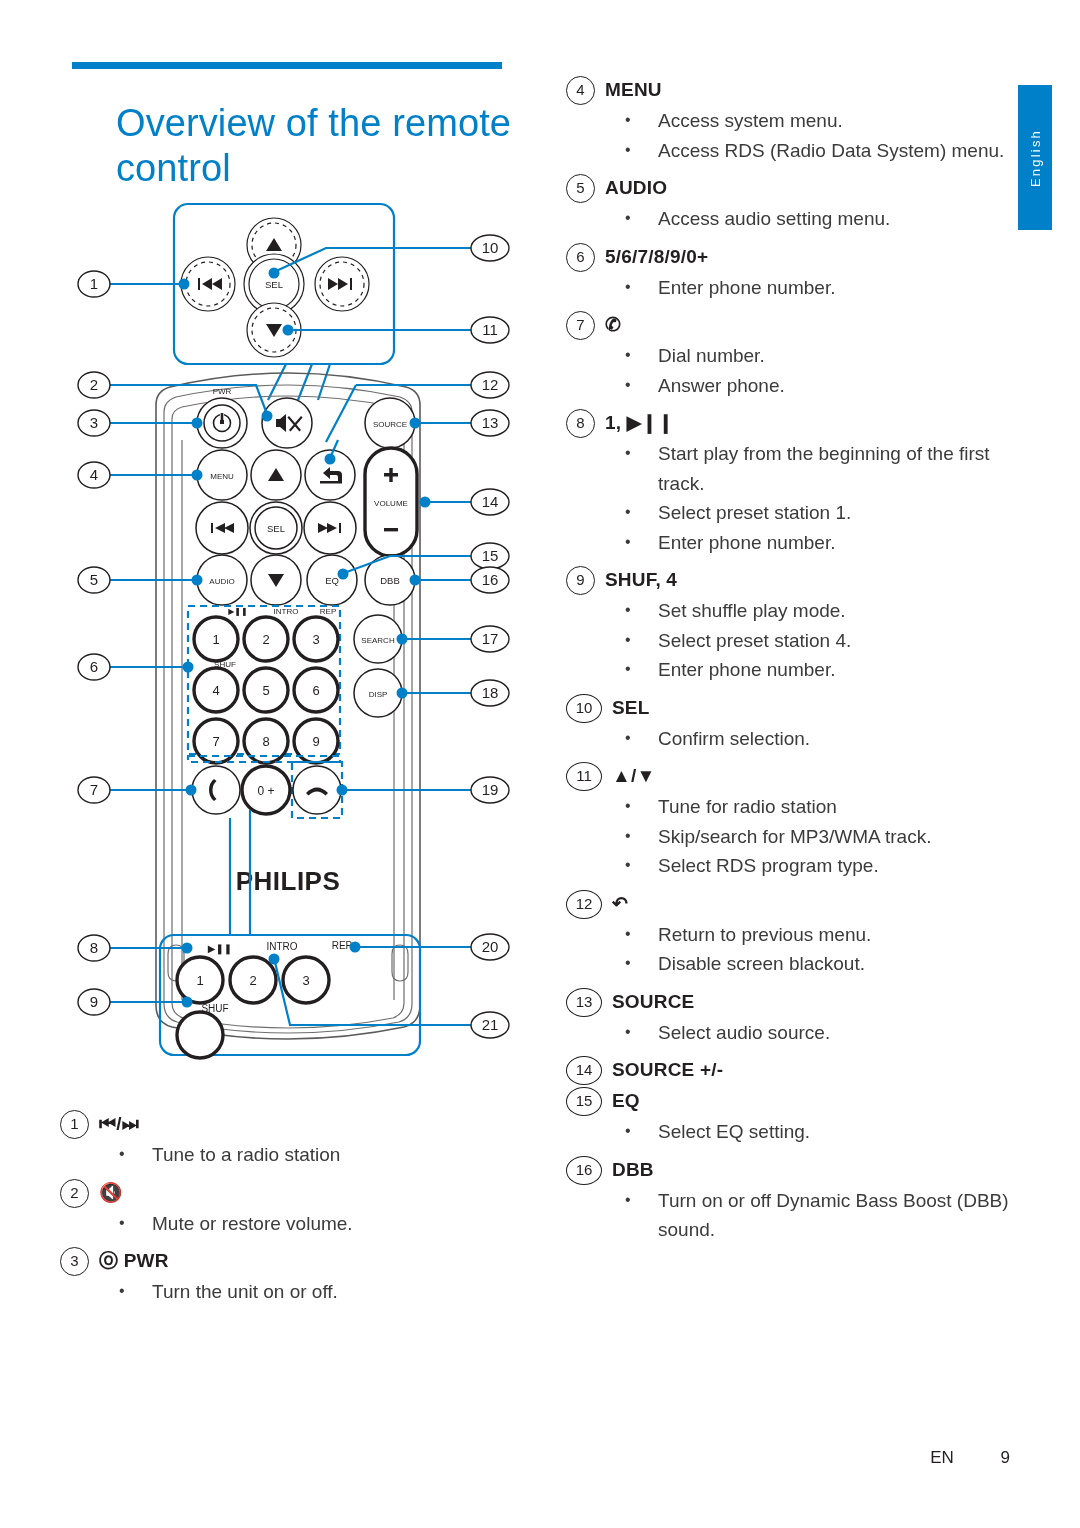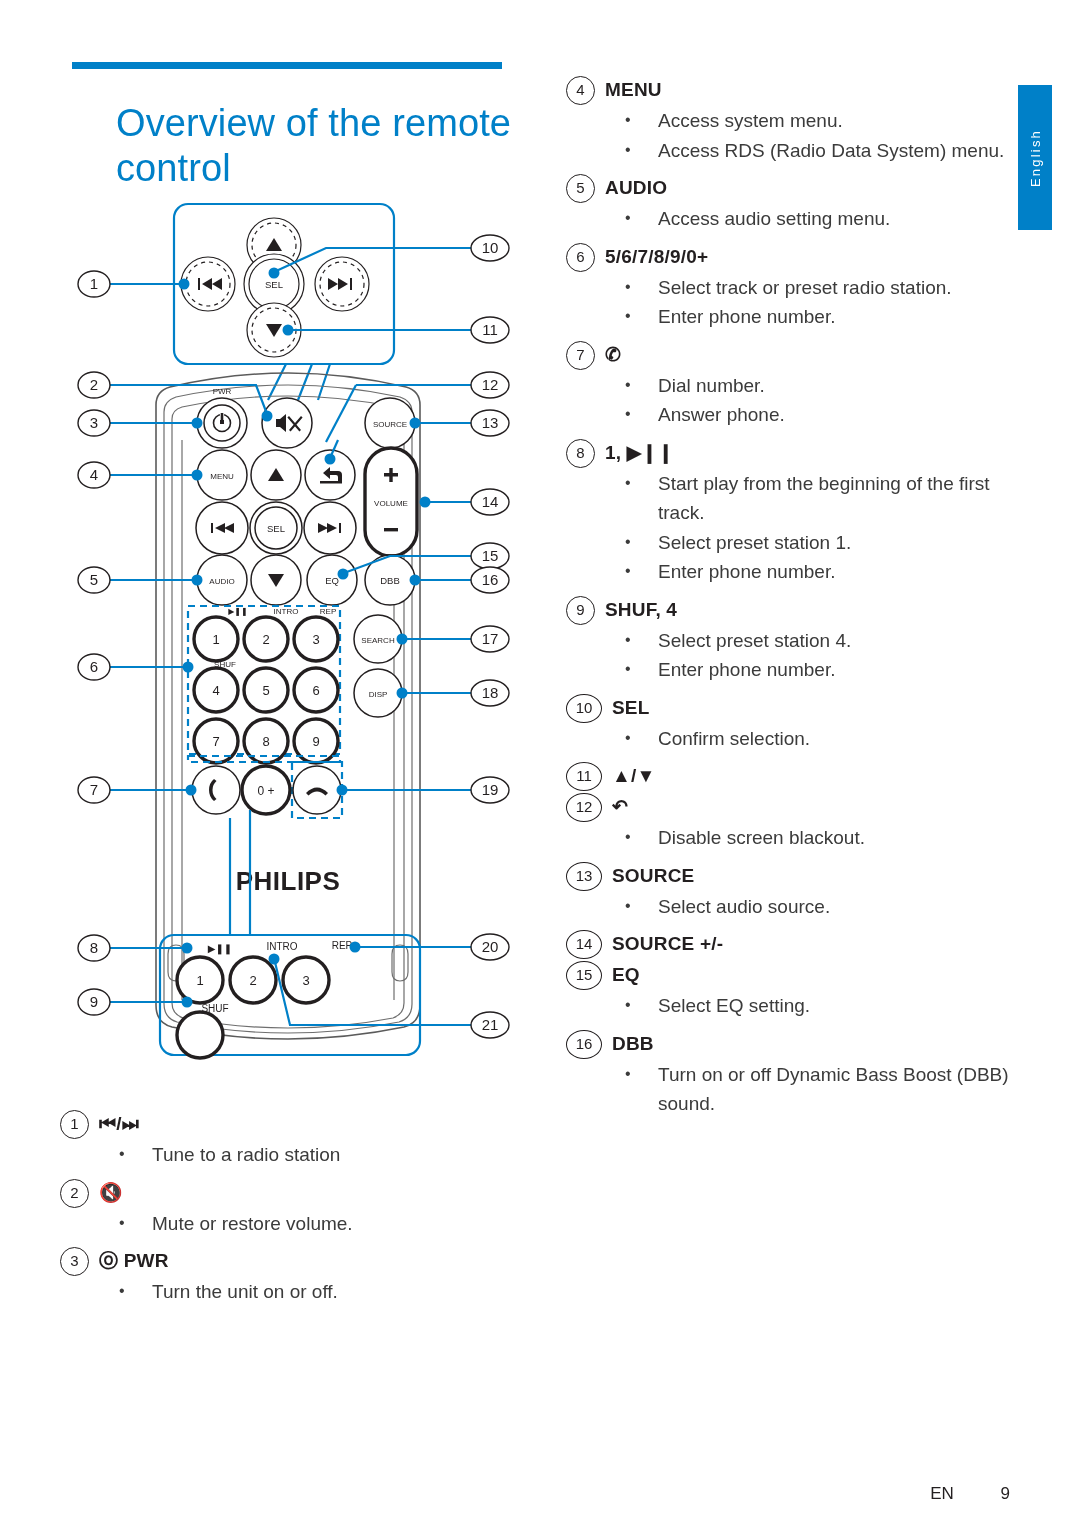--- a/index.html
+++ b/index.html
@@ -11,21 +11,21 @@
   #title-rule{position:absolute;left:72px;top:62px;width:430px;height:7px;background:#0080c8;}
   #page-title{position:absolute;left:70px;top:76px;width:450px;font-size:38px;line-height:45px;
     color:#0080c8;font-weight:400;letter-spacing:.1px;margin-left:46px;}
 
   
   #lang-tab{position:absolute;left:1018px;top:85px;width:34px;height:145px;background:#0080c8;}
   #lang-tab span{position:absolute;left:50%;top:50%;transform:translate(-50%,-50%) rotate(-90deg);
     white-space:nowrap;color:#fff;font-size:13px;letter-spacing:2.2px;}
 
   
-  #footer{position:absolute;left:0;top:1448px;width:1010px;text-align:right;font-size:17px;color:#231f20;margin-top:36px;}
+  #footer{position:absolute;left:0;top:1448px;width:1010px;text-align:right;font-size:17px;color:#231f20;}
   #footer .en{margin-right:42px;}
 
   
   .col{position:absolute;}
   #col-right{left:566px;top:76px;width:450px;}
   #col-left-list{left:60px;top:1110px;width:460px;}
 
   .entry{margin-bottom:2px;}
   .entry-head{display:flex;align-items:flex-start;}
   .num{flex:0 0 auto;width:27px;height:27px;border:1.4px solid #231f20;border-radius:50%;
@@ -360,21 +360,20 @@
         <ul class="bullets">
           <li>Access audio setting menu.</li>
         </ul>
       </div>
       <div class="entry">
         <div class="entry-head">
           <div class="num">6</div>
           <div class="head-label">5/6/7/8/9/0+</div>
         </div>
         <ul class="bullets">
-          <li>Select track or preset radio station.</li>
           <li>Enter phone number.</li>
         </ul>
       </div>
       <div class="entry">
         <div class="entry-head">
           <div class="num">7</div>
           <div class="head-label">✆</div>
         </div>
         <ul class="bullets">
           <li>Dial number.</li>
@@ -391,45 +390,52 @@
           <li>Select preset station 1.</li>
           <li>Enter phone number.</li>
         </ul>
       </div>
       <div class="entry">
         <div class="entry-head">
           <div class="num">9</div>
           <div class="head-label">SHUF, 4</div>
         </div>
         <ul class="bullets">
+          <li>Set shuffle play mode.</li>
           <li>Select preset station 4.</li>
           <li>Enter phone number.</li>
         </ul>
       </div>
       <div class="entry">
         <div class="entry-head">
           <div class="num wide">10</div>
           <div class="head-label">SEL</div>
         </div>
         <ul class="bullets">
           <li>Confirm selection.</li>
         </ul>
       </div>
       <div class="entry">
         <div class="entry-head">
           <div class="num wide">11</div>
           <div class="head-label">▲/▼</div>
         </div>
+        <ul class="bullets">
+          <li>Tune for radio station</li>
+          <li>Skip/search for MP3/WMA track.</li>
+          <li>Select RDS program type.</li>
+        </ul>
       </div>
       <div class="entry">
         <div class="entry-head">
           <div class="num wide">12</div>
           <div class="head-label">↶</div>
         </div>
         <ul class="bullets">
+          <li>Return to previous menu.</li>
           <li>Disable screen blackout.</li>
         </ul>
       </div>
       <div class="entry">
         <div class="entry-head">
           <div class="num wide">13</div>
           <div class="head-label">SOURCE</div>
         </div>
         <ul class="bullets">
           <li>Select audio source.</li>

